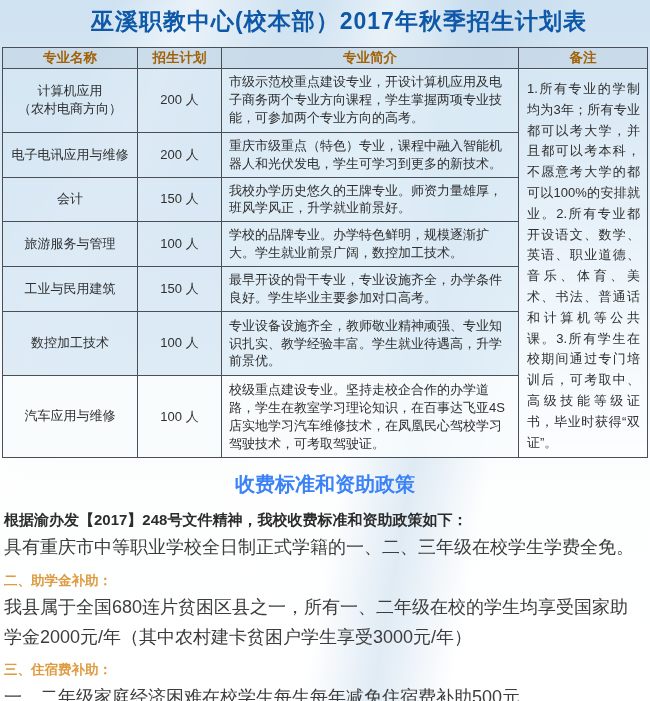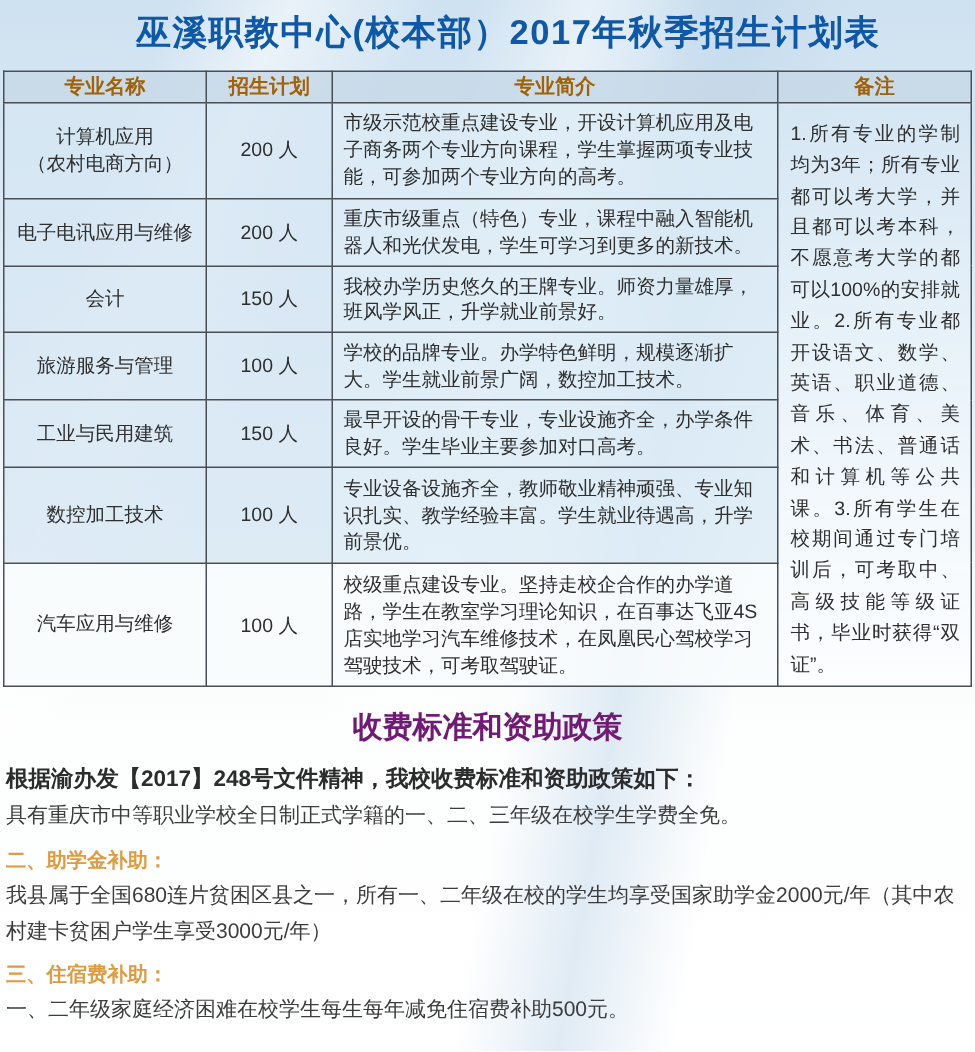--- a/index.html
+++ b/index.html
@@ -93,40 +93,40 @@
   tr.r5 { height: 36px; }
   tr.r6 { height: 43px; }
   tr.r7 { height: 75px; }
   tr.r7 .major, tr.r7 .plan, tr.r7 .intro { background: rgba(248, 251, 253, 0.85); }
 
   .policy { padding: 0 4px; }
   .policy-title {
     text-align: center;
     font-size: 20px;
     font-weight: bold;
-    color: #701a75;
+    color: #3b82f6;
     margin-top: 13px;
   }
   .policy-intro {
     font-size: 15px;
     font-weight: bold;
     color: #2c2c2c;
     margin-top: 11px;
     line-height: 1.4;
   }
   .policy-item { margin-top: 2px; }
   .policy-heading {
     font-size: 13.5px;
     font-weight: bold;
     color: #de9b3f;
     margin-top: 7px;
     line-height: 1.65;
   }
   .policy-line {
-    font-size: 14px;
+    font-size: 18px;
     color: #3c3c3c;
     line-height: 1.68;
   }
 </style>
 </head>
 <body>
 
 <div class="page">
 
   <div class="page-title">巫溪职教中心(校本部）2017年秋季招生计划表</div>

